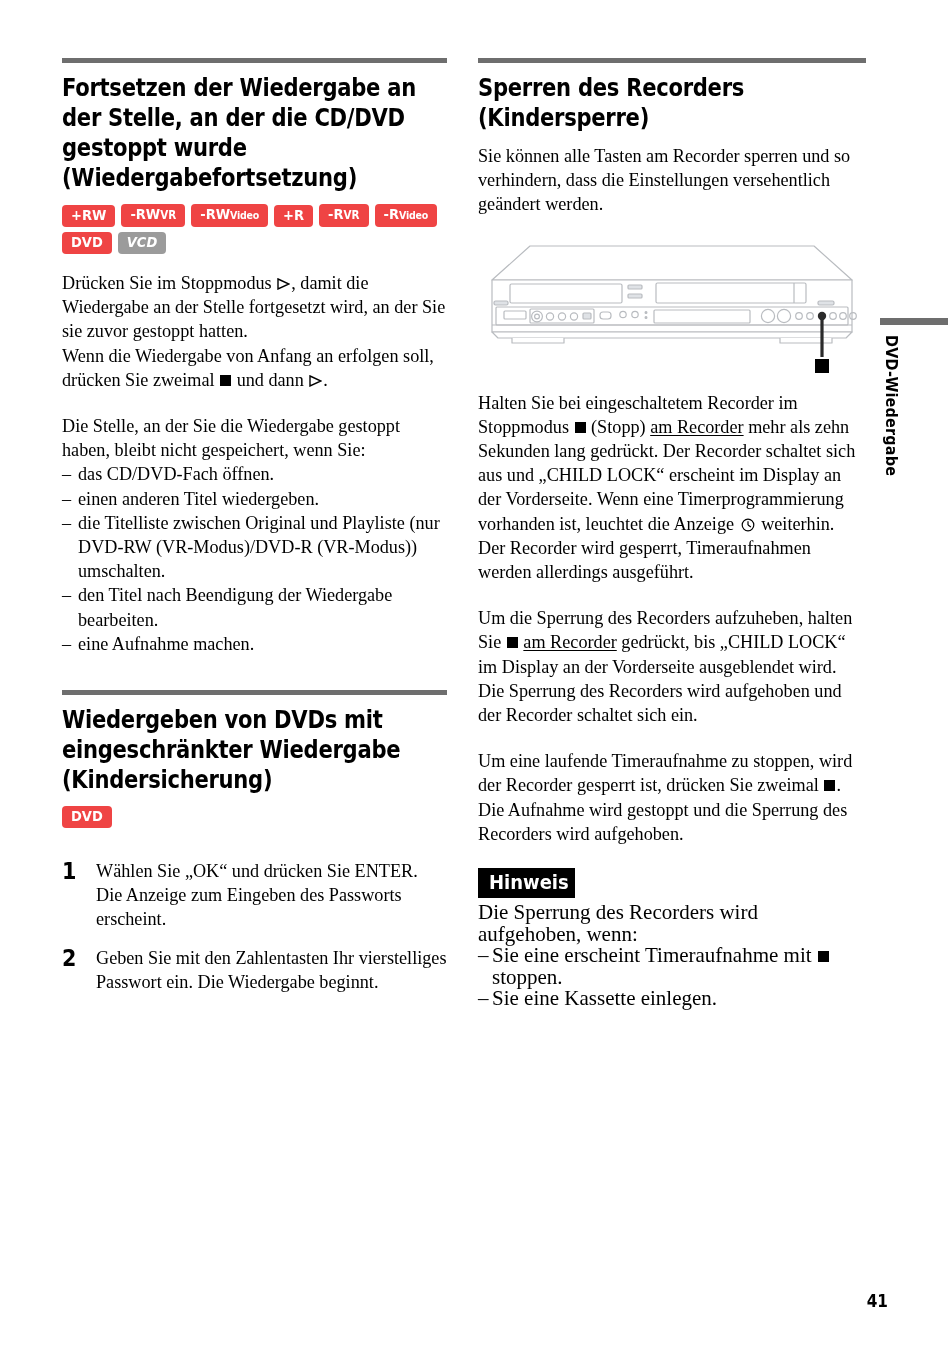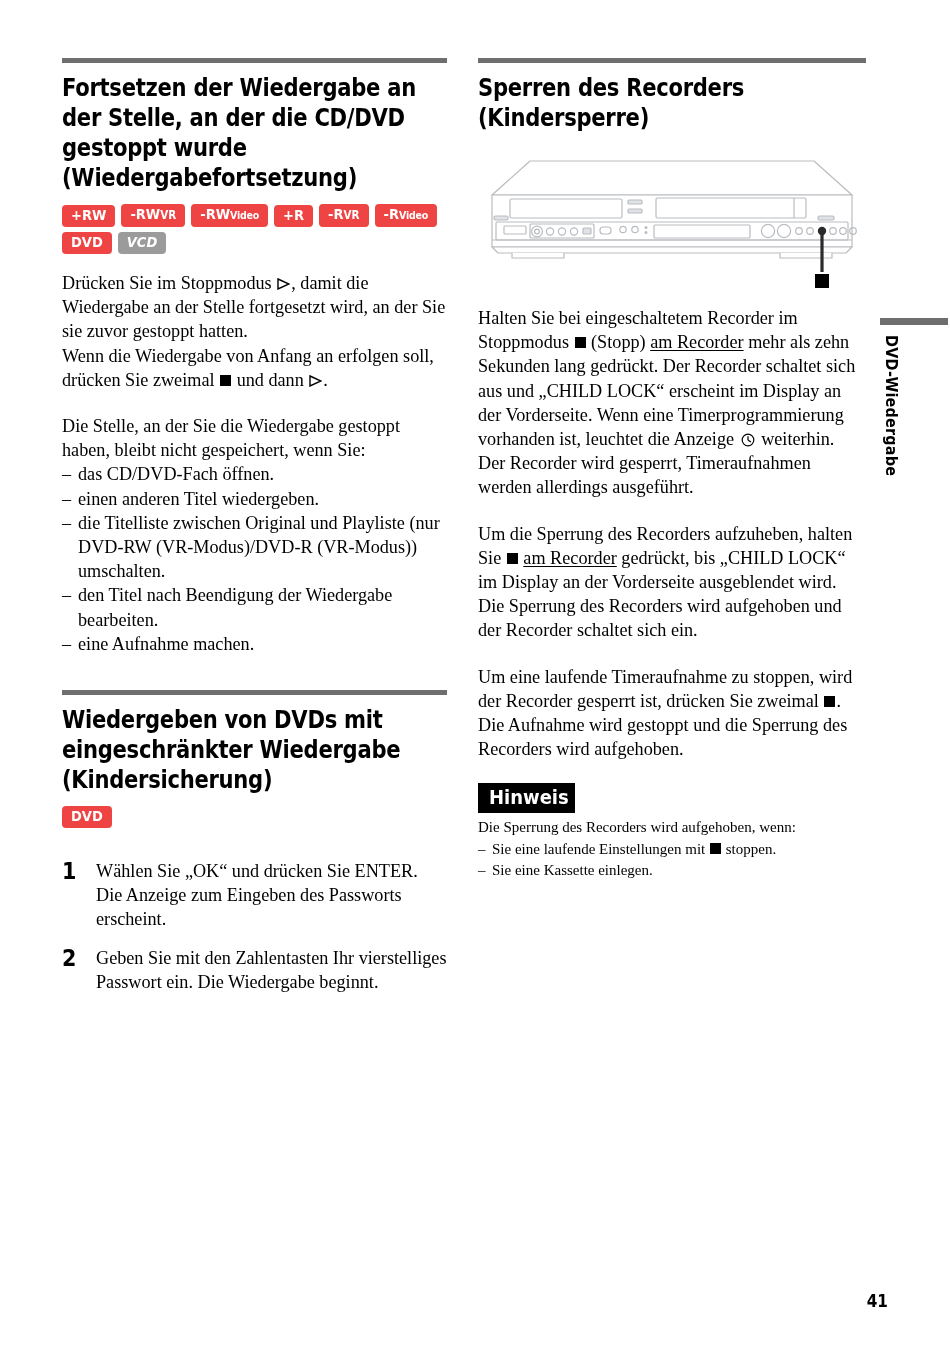--- a/index.html
+++ b/index.html
@@ -121,21 +121,21 @@
   .note-tag {
     display: inline-block;
     background: #000000;
     color: #ffffff;
     font-family: "DejaVu Sans Condensed", "Liberation Sans Narrow", "Liberation Sans", sans-serif;
     font-weight: 700;
     font-size: 20px;
     line-height: 25px;
     padding: 2px 6px 3px 11px;
   }
-  .note-body { font-size: 15px; line-height: 21.5px; margin-top: 4px; }
+  .note-body { font-size: 21px; line-height: 21.5px; margin-top: 4px; }
   .note-body .li { padding-left: 14px; position: relative; }
   .note-body .li .d { position:absolute; left:0; top:0; }
 
   
   .side-tab { position:absolute; left:880px; top:318px; width:70px; }
   .side-tab .bar { width: 68px; height: 7px; background:#6e6e6e; }
   .side-tab .vtxt {
     font-family: "DejaVu Sans Condensed", "Liberation Sans Narrow", "Liberation Sans", sans-serif;
     font-weight: 700;
     font-size: 16px;
@@ -222,20 +222,21 @@
       <div class="gap-md"></div>
 
     </div>
   </div>
 
   <div class="col-right">
 
     <div class="rule-thick"></div>
     <h2 class="sec">Sperren des Recorders (Kindersperre)</h2>
 
+    <p class="body">Sie können alle Tasten am Recorder sperren und so verhindern, dass die Einstellungen versehentlich geändert werden.</p>
 
     <div class="illus">
       <svg width="388" height="140" viewBox="0 0 388 140">
         <g fill="none" stroke="#b9bcc0" stroke-width="1.2" stroke-linejoin="round">
 
           <path d="M14,43 L52,9 L336,9 L374,43 Z" fill="#ffffff"></path>
 
           <rect x="14" y="43" width="360" height="52" fill="#ffffff"></rect>
 
           <path d="M14,95 L20,101 L368,101 L374,95 Z" fill="#ffffff"></path>
@@ -306,21 +307,21 @@
     <div class="gap-md"></div>
 
     <p class="body"><span>Um eine laufende Timeraufnahme zu stoppen, wird der Recorder gesperrt ist, drücken Sie zweimal </span><span class="ico-stop"></span><span>. Die Aufnahme wird gestoppt und die Sperrung des Recorders wird aufgehoben.</span></p>
 
     <div class="gap-md"></div>
 
     <div>
       <span class="note-tag">Hinweis</span>
       <div class="note-body">
         <div>Die Sperrung des Recorders wird aufgehoben, wenn:</div>
-        <div class="li"><span class="d">–</span><span>Sie eine laufende Einstellungen mit </span><span class="ico-stop"></span><span> stoppen.</span></div>
+        <div class="li"><span class="d">–</span><span>Sie eine erscheint Timeraufnahme mit </span><span class="ico-stop"></span><span> stoppen.</span></div>
         <div class="li"><span class="d">–</span><span>Sie eine Kassette einlegen.</span></div>
       </div>
     </div>
   </div>
 
   <div class="side-tab">
     <div class="bar"></div>
     <div class="vtxt">DVD-Wiedergabe</div>
   </div>
 

